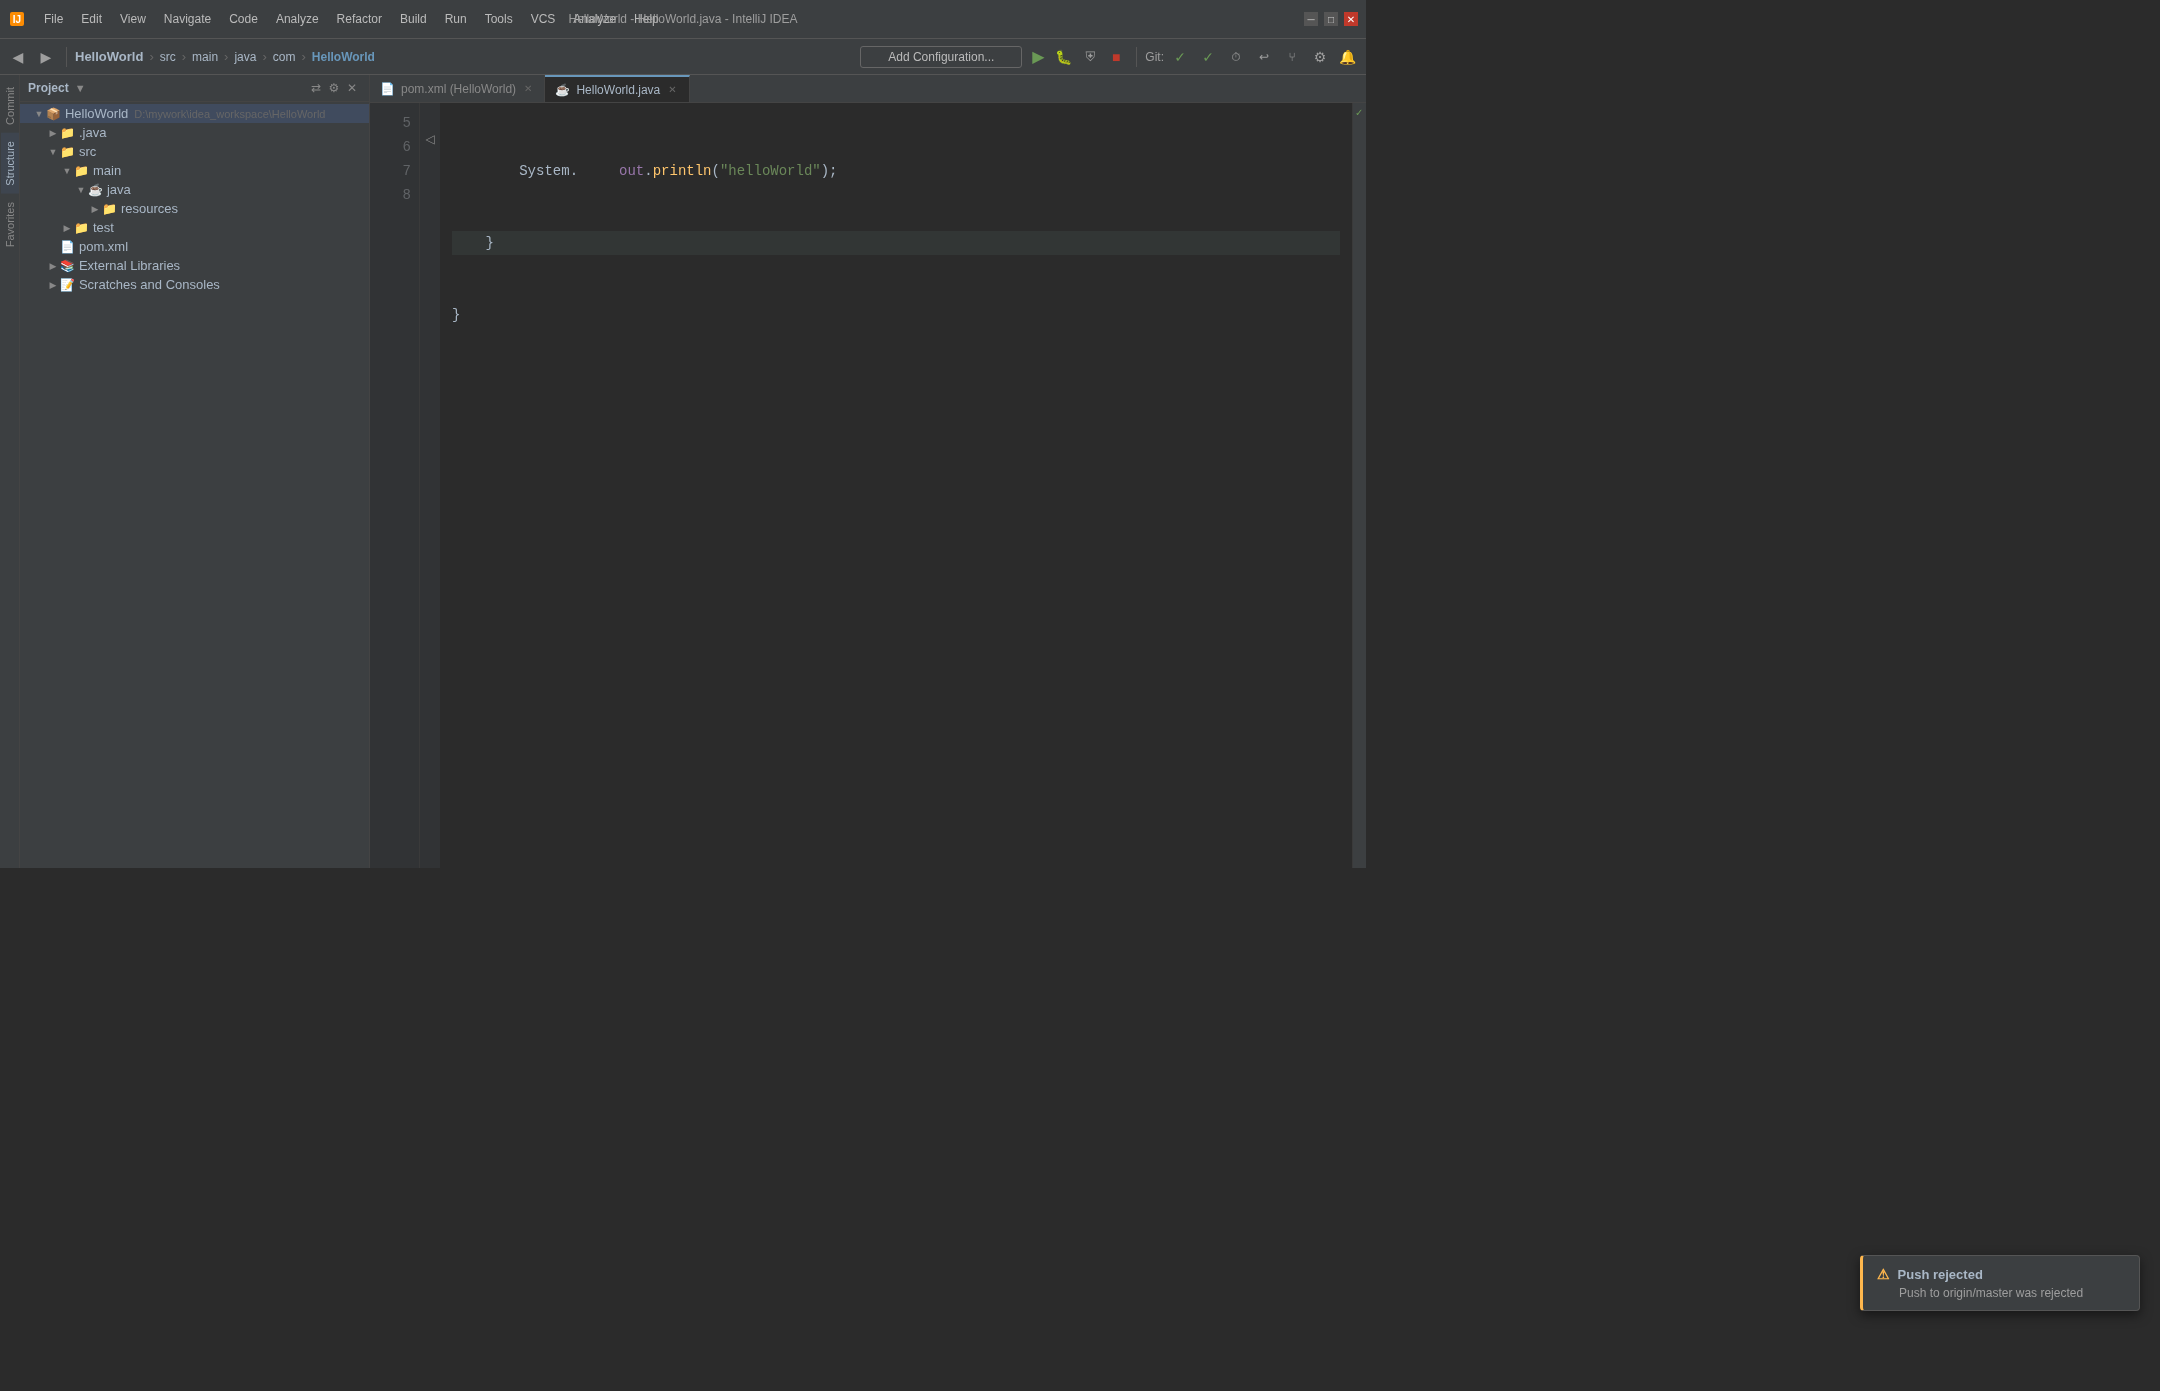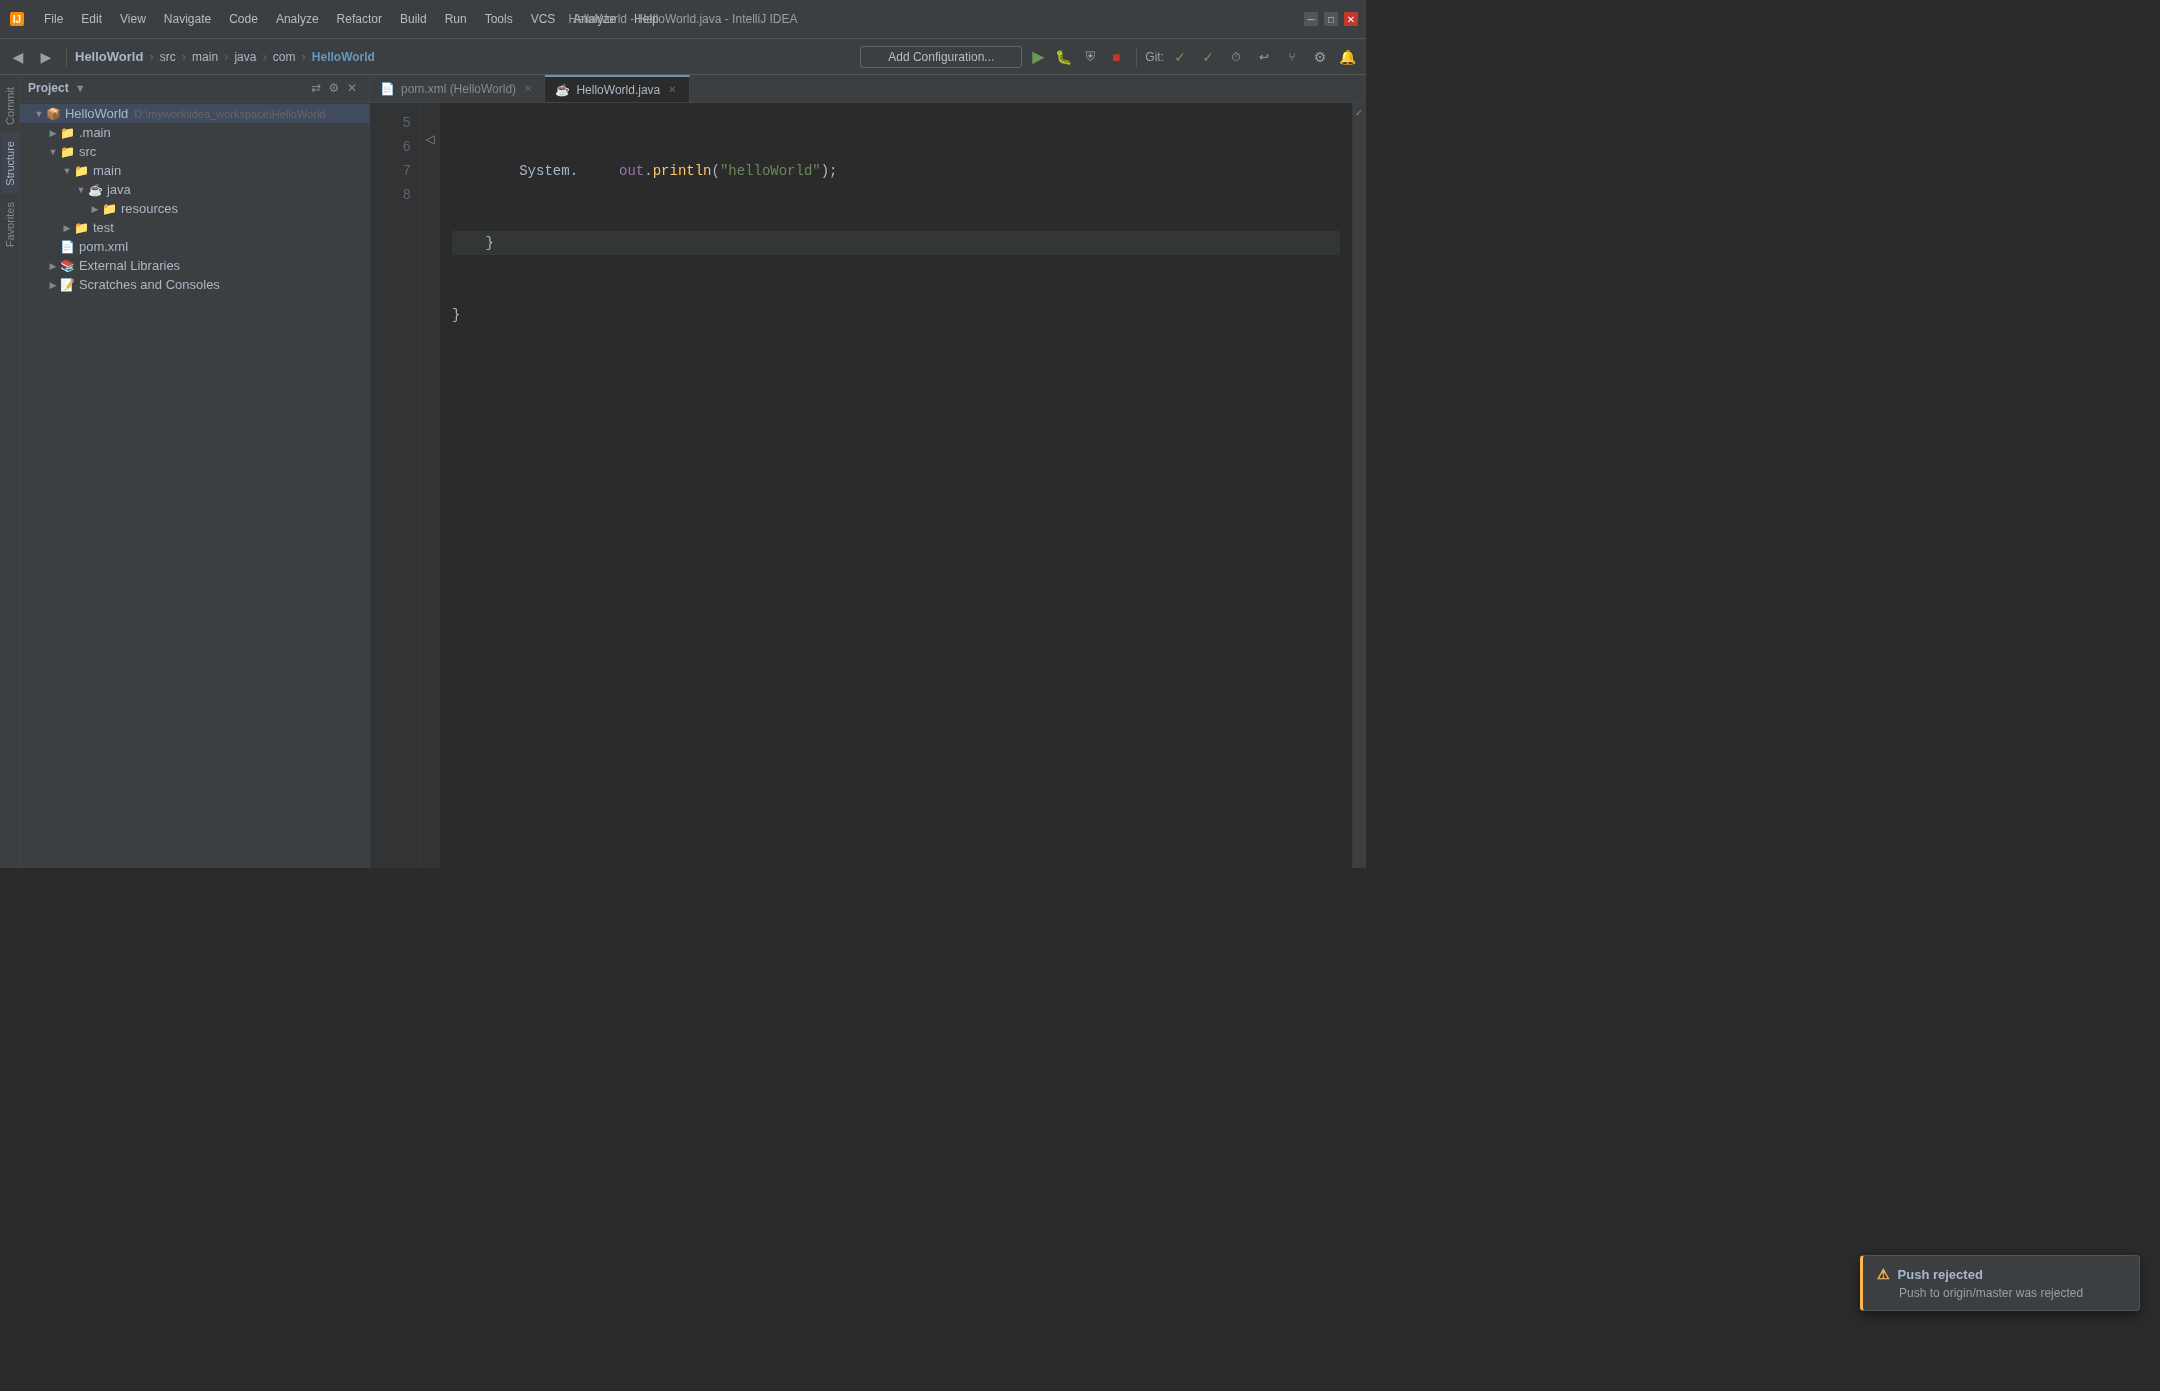--- a/index.html
+++ b/index.html
@@ -458,21 +458,21 @@
         <span class="tree-arrow">▼</span>
         <span class="tree-icon module-icon">📦</span>
         <span>HelloWorld</span>
         <span style="color:#666;font-size:11px;margin-left:6px;">D:\mywork\idea_workspace\HelloWorld</span>
       </div>
 
       <div class="tree-item">
         <span class="tree-indent" style="width:22px;"></span>
         <span class="tree-arrow">▶</span>
         <span class="tree-icon folder-icon">📁</span>
-        <span>.main</span>
+        <span>.java</span>
       </div>
 
       <div class="tree-item">
         <span class="tree-indent" style="width:22px;"></span>
         <span class="tree-arrow">▼</span>
         <span class="tree-icon folder-icon">📁</span>
         <span>src</span>
       </div>
 
       <div class="tree-item">

